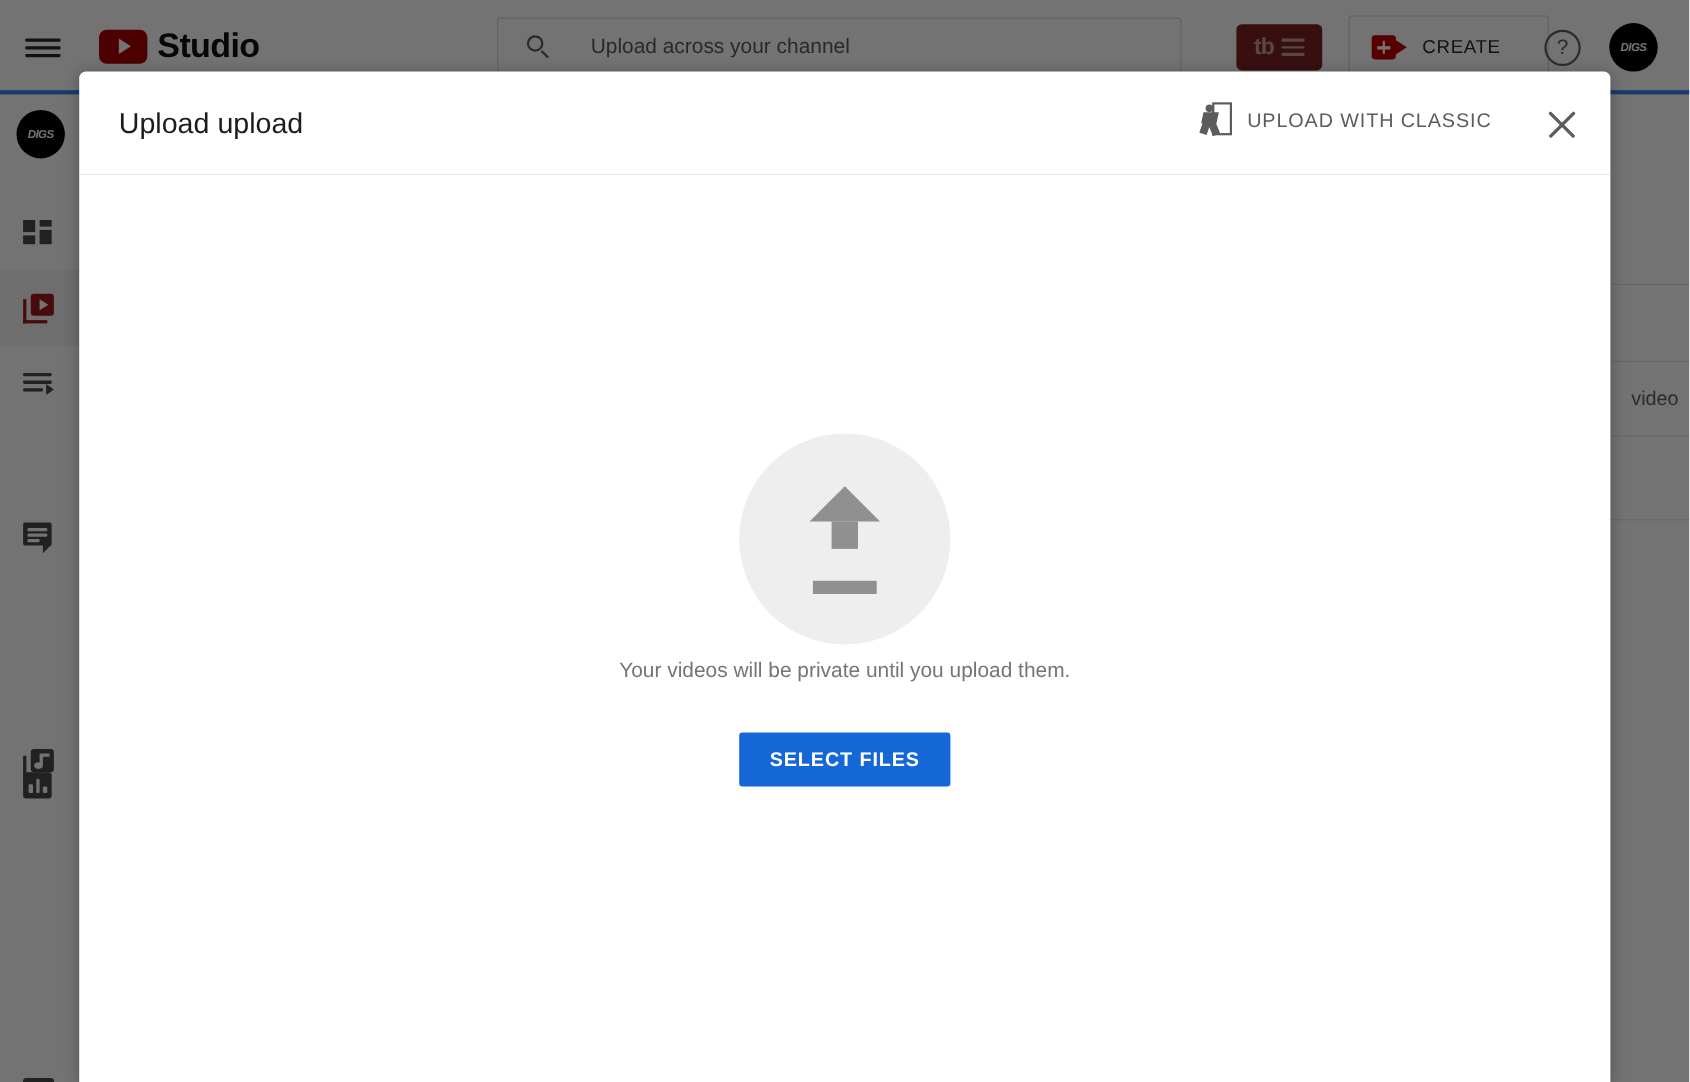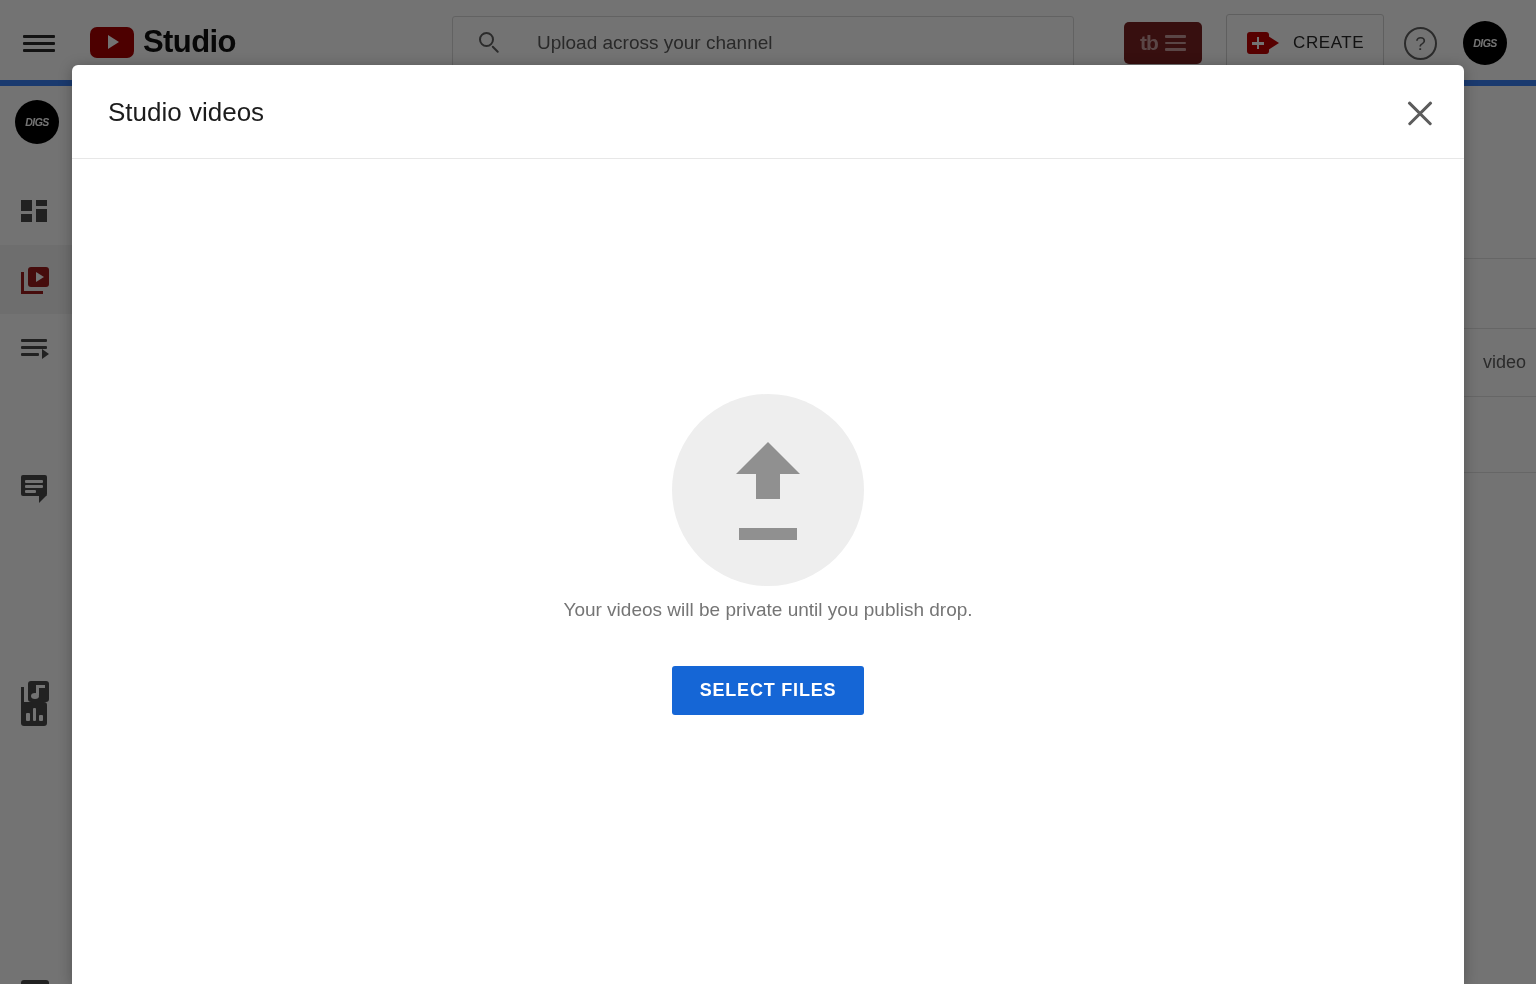--- a/index.html
+++ b/index.html
@@ -15,21 +15,21 @@
     overflow: hidden;
     background: #ffffff;
   }
 
   
   .bg-layer { position: absolute; inset: 0; background: #fff; }
 
   .topbar {
     position: absolute; left: 0; top: 0; width: 1536px; height: 86px;
     background: #ffffff;
-    border-bottom: 6px solid #3b82f6;
+    border-bottom: 4px solid #3b82f6;
     box-sizing: border-box;
   }
   .hamburger {
     position: absolute; left: 22px; top: 26px;
     width: 34px; height: 34px;
   }
   .hamburger span {
     position: absolute; left: 1px; width: 32px; height: 2.6px;
     background: #282828; border-radius: 1px;
   }
@@ -84,21 +84,21 @@
     display: flex; align-items: center; justify-content: center; gap: 7px;
   }
   .tb-logo {
     font-size: 21px; font-weight: 700; color: #c79b9b;
     font-family: "Liberation Sans", sans-serif; letter-spacing: -1px;
   }
   .tb-lines { display: flex; flex-direction: column; gap: 4px; }
   .tb-lines i { display: block; width: 21px; height: 2.4px; background: #c79b9b; border-radius: 1px; }
 
   .create-btn {
-    position: absolute; left: 1226px; top: 14px; width: 158px; height: 58px;
+    position: absolute; left: 1226px; top: 14px; width: 182px; height: 58px;
     border: 1px solid #d3d3d3; border-radius: 3px; background: #fff;
     display: flex; align-items: center; box-sizing: border-box;
   }
   .cam-icon { position: relative; margin-left: 20px; width: 32px; height: 22px; }
   .cam-body {
     position: absolute; left: 0; top: 0; width: 22px; height: 22px;
     background: #c00000; border-radius: 3px;
   }
   .cam-body::before, .cam-body::after {
     content: ""; position: absolute; background: #fff;
@@ -477,34 +477,46 @@
       <div class="bg-row" style="top:310px;height:76px"></div>
       <div class="bg-colhead" style="top:266px">video</div>
     </div>
   </div>
 
   <div class="scrim"></div>
 
   <div class="dialog">
 
     <div class="dlg-header">
-      <div class="dlg-title">Studio videos</div>
-
+      <div class="dlg-title">Upload upload</div>
+
+      <div class="classic-btn">
+        <div class="classic-ico">
+          <div class="door"></div>
+          <div class="man">
+            <div class="head"></div>
+            <div class="body"></div>
+            <div class="leg1"></div>
+            <div class="leg2"></div>
+          </div>
+        </div>
+        <div class="classic-label">UPLOAD WITH CLASSIC</div>
+      </div>
 
       <div class="close-btn">
         <i></i>
           <i></i>
       </div>
     </div>
 
     <div class="dropzone">
       <div class="up-circle">
         <div class="up-arrow">
           <div class="head"></div>
           <div class="stem"></div>
         </div>
         <div class="up-bar"></div>
       </div>
-      <div class="dz-sub">Your videos will be private until you publish drop.</div>
+      <div class="dz-sub">Your videos will be private until you upload them.</div>
       <button class="select-files">SELECT FILES</button>
     </div>
   </div>
 </div>
 
 </body></html>

